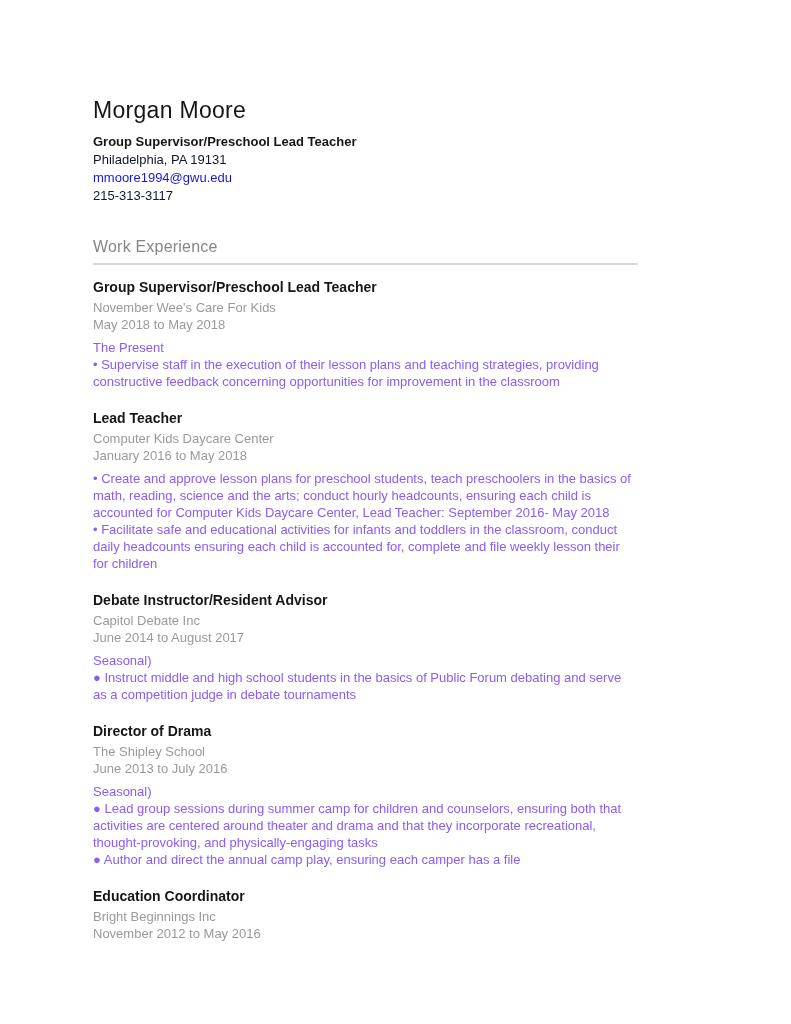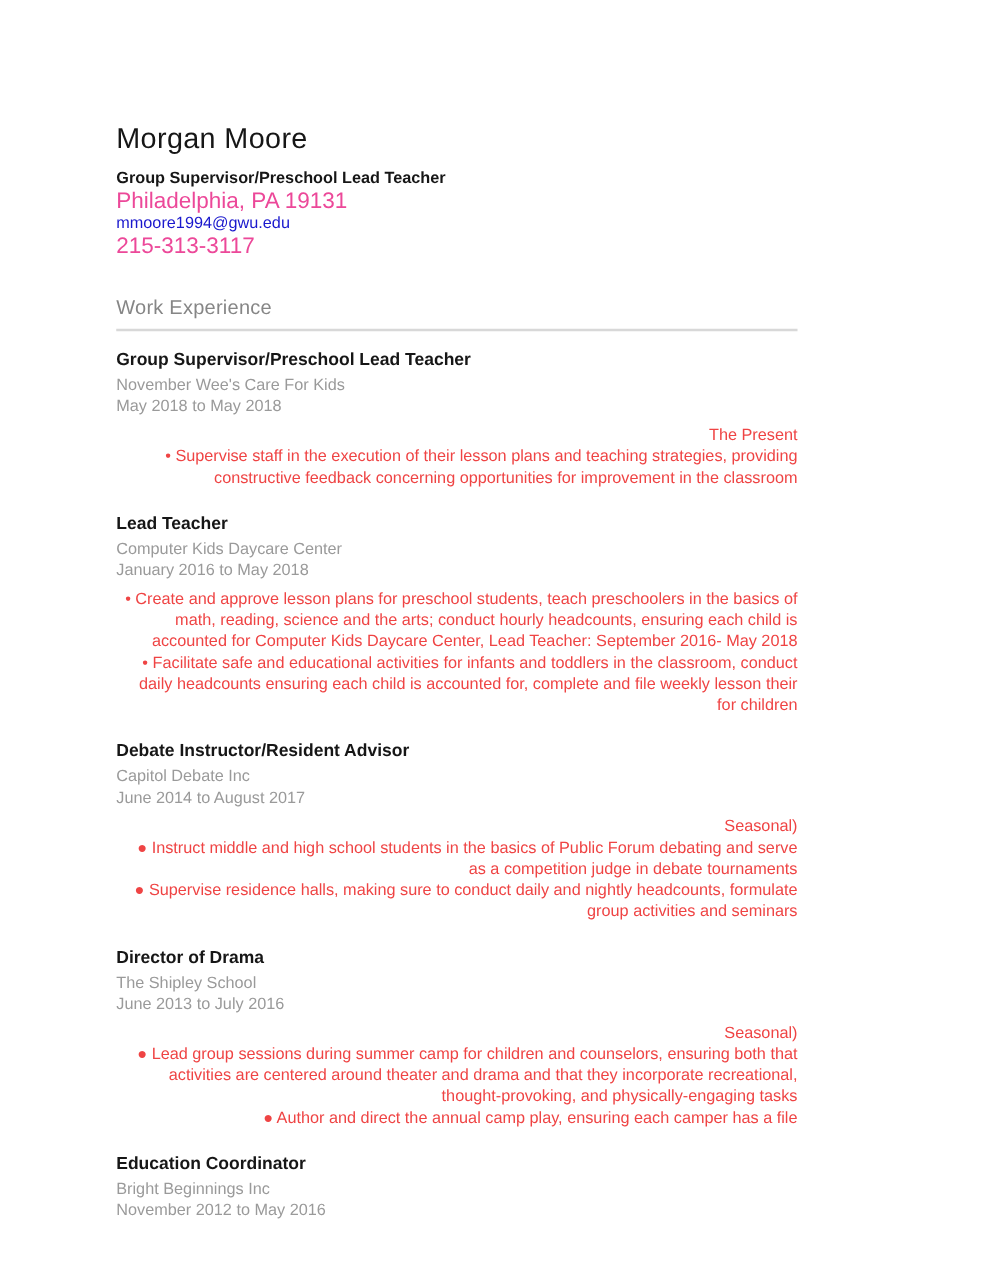--- a/index.html
+++ b/index.html
@@ -25,22 +25,22 @@
     margin: 0 0 9px 0;
     letter-spacing: 0.3px;
   }
   .headline {
     font-size: 13px;
     font-weight: bold;
     color: #161616;
     line-height: 18px;
   }
   .contact-line {
-    font-size: 18px;
-    color: #ec4899;
+    font-size: 13px;
+    color: #0f172a;
     line-height: 18px;
   }
   .email-link {
     display: block;
     font-size: 13px;
     line-height: 18px;
     color: #1a18cd;
     text-decoration: none;
     width: max-content;
   }
@@ -71,22 +71,21 @@
   .job-dates {
     font-size: 13px;
     color: #9a9a9a;
     line-height: 17px;
   }
   .job-desc { margin-top: 6px; }
   .job-desc p {
     margin: 0;
     font-size: 13px;
     line-height: 17px;
-    color: #ef4444;
-    text-align: right;
+    color: #8b5cf6;
   }
 </style>
 </head>
 <body>
 
 <div class="page">
 
   <header>
     <h1 class="name">Morgan Moore</h1>
     <div class="headline">Group Supervisor/Preschool Lead Teacher</div>
@@ -119,21 +118,20 @@
       </div>
     </article>
 
     <article class="job">
       <h3 class="job-title">Debate Instructor/Resident Advisor</h3>
       <div class="job-company">Capitol Debate Inc</div>
       <div class="job-dates">June 2014 to August 2017</div>
       <div class="job-desc">
         <p>Seasonal)</p>
         <p>● Instruct middle and high school students in the basics of Public Forum debating and serve as a competition judge in debate tournaments</p>
-        <p>● Supervise residence halls, making sure to conduct daily and nightly headcounts, formulate group activities and seminars</p>
       </div>
     </article>
 
     <article class="job">
       <h3 class="job-title">Director of Drama</h3>
       <div class="job-company">The Shipley School</div>
       <div class="job-dates">June 2013 to July 2016</div>
       <div class="job-desc">
         <p>Seasonal)</p>
         <p>● Lead group sessions during summer camp for children and counselors, ensuring both that activities are centered around theater and drama and that they incorporate recreational, thought-provoking, and physically-engaging tasks</p>

